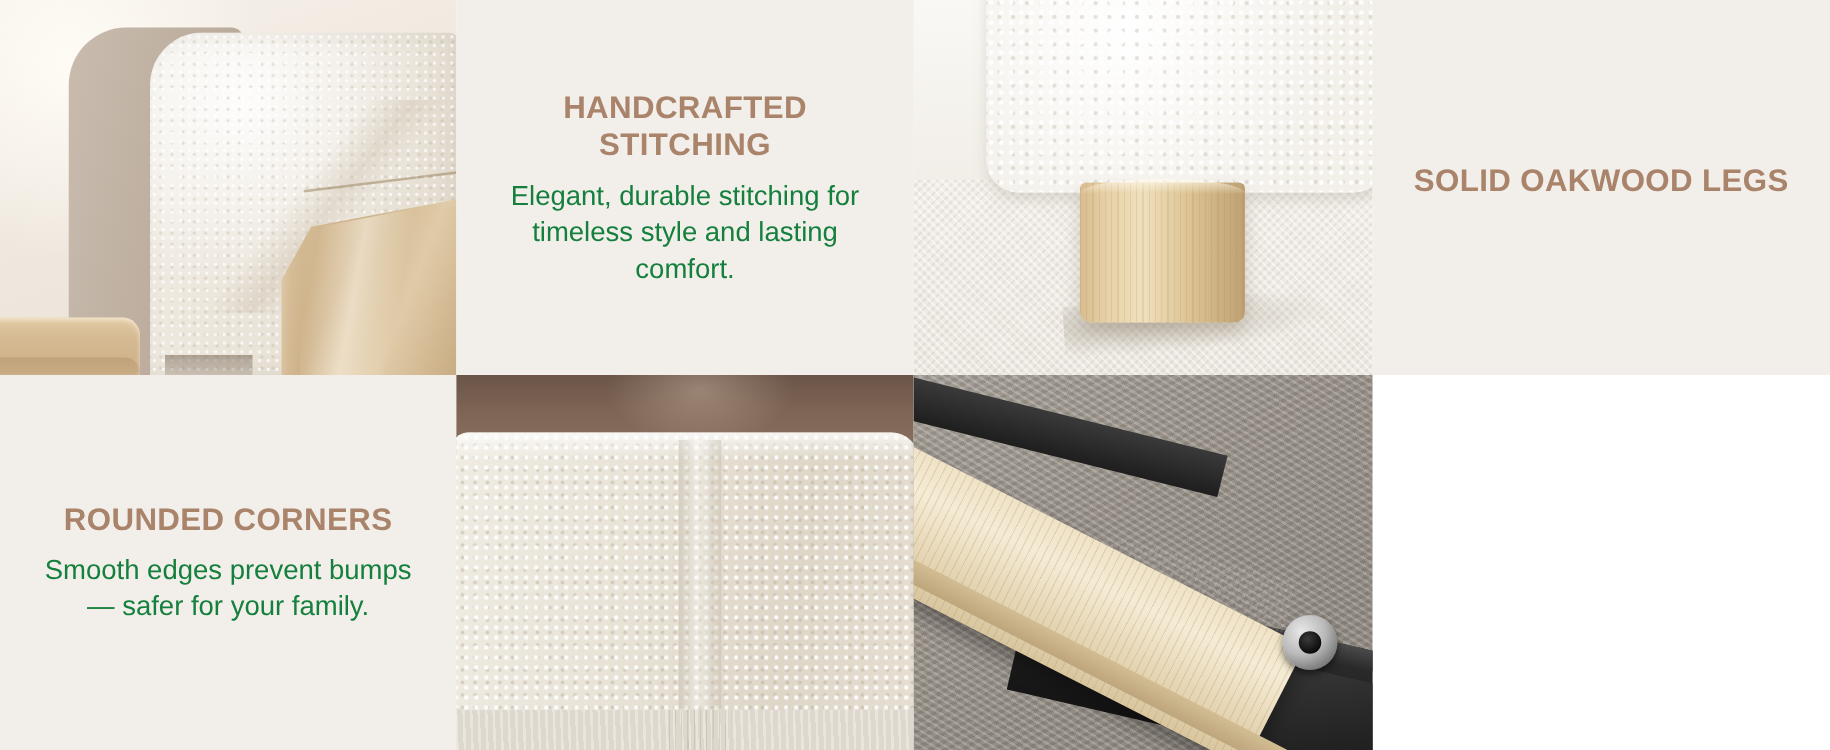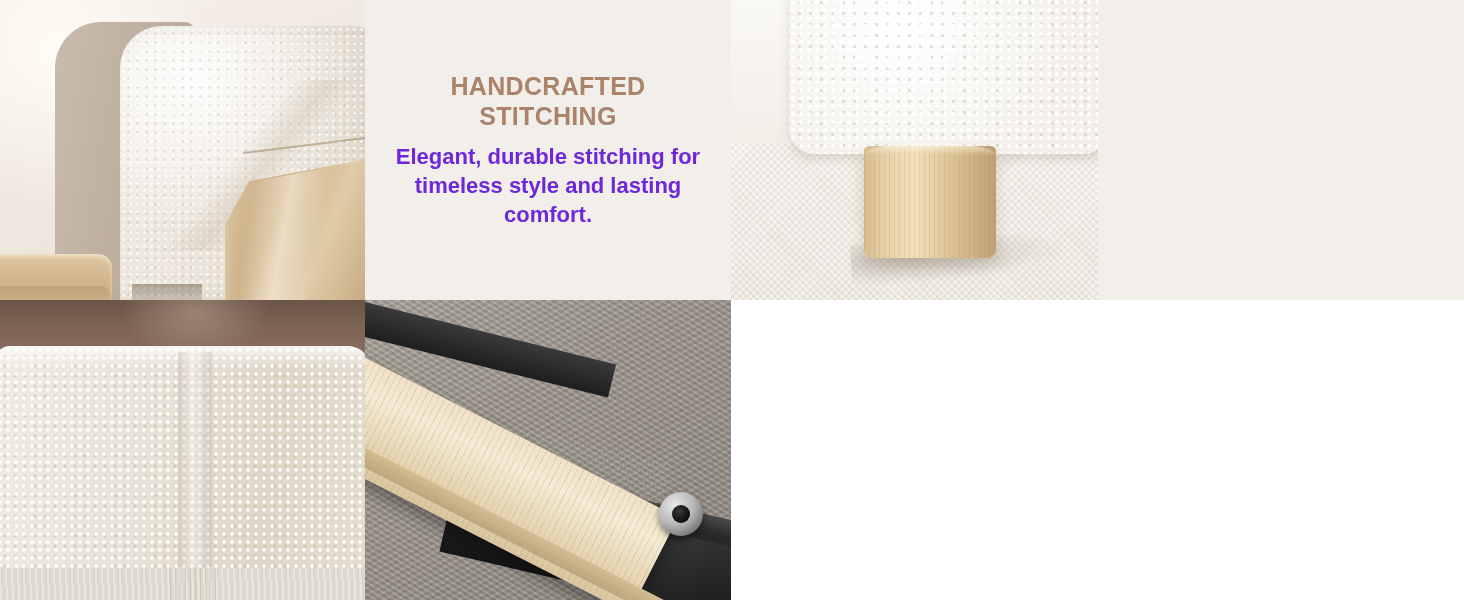--- a/index.html
+++ b/index.html
@@ -44,23 +44,23 @@
   .feature-title {
     color: #A9836A;
     font-size: 25px;
     font-weight: bold;
     line-height: 1.22;
     letter-spacing: 0.3px;
     margin: 0 0 10px 0;
     white-space: pre-line;
   }
   .feature-desc {
-    color: #6d28d9;
+    color: #15803d;
     font-size: 22px;
-    font-weight: 700;
+    font-weight: 400;
     line-height: 1.32;
     margin: 0;
     max-width: 310px;
   }
 
   
   .photo { background: #efece7; }
 
   
   .p-headboard {
@@ -379,22 +379,27 @@
     <div class="ol-carpet"></div>
     <div class="ol-shadow"></div>
     <div class="ol-base"></div>
     <div class="ol-base-tex"></div>
     <div class="ol-leg"></div>
     <div class="ol-leg-grain"></div>
     <div class="ol-leg-top"></div>
   </div>
 
   <div class="cell text-panel">
-  </div>
-
+    <h2 class="feature-title">SOLID OAKWOOD LEGS</h2>
+  </div>
+
+  <div class="cell text-panel shift-up">
+    <h2 class="feature-title">ROUNDED CORNERS</h2>
+    <p class="feature-desc">Smooth edges prevent bumps— safer for your family.</p>
+  </div>
 
   <div class="cell photo p-corner">
     <div class="bc-bedding"></div>
     <div class="bc-bedding-fold"></div>
     <div class="bc-rug"></div>
     <div class="bc-leg"></div>
     <div class="bc-body"></div>
     <div class="bc-body-tex"></div>
     <div class="bc-toprail"></div>
     <div class="bc-edge"></div>

